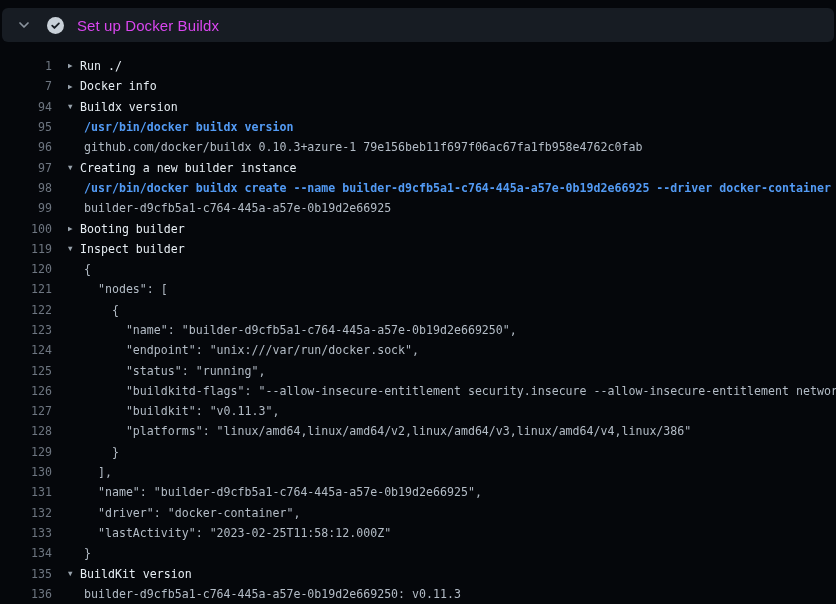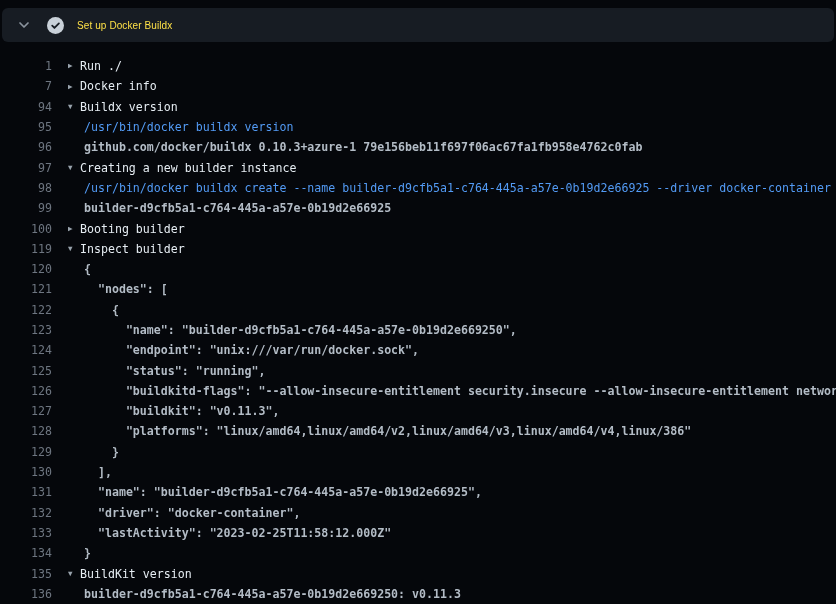--- a/index.html
+++ b/index.html
@@ -15,22 +15,22 @@
     background: #171c23;
     border-radius: 6px;
     display: flex;
     align-items: center;
     padding: 0 14px;
     cursor: pointer;
   }
   .step-header .chev { display: flex; align-items: center; margin-right: 15px; }
   .step-header .status { display: flex; align-items: center; margin-right: 13px; }
   .step-title {
-    color: #fde047;
-    font-size: 10px;
+    color: #d946ef;
+    font-size: 15px;
     font-weight: 400;
     letter-spacing: 0.1px;
   }
   .log {
     padding-top: 14px;
     font-family: "DejaVu Sans Mono", "Liberation Mono", monospace;
     font-size: 11.6px;
     white-space: pre;
     overflow: hidden;
   }
@@ -49,22 +49,22 @@
   .content { margin-left: 16px; display: flex; align-items: center; }
   .content.group { cursor: pointer; }
   .arrow {
     display: inline-block;
     width: 12px;
     font-size: 7.5px;
     color: #99a3ad;
     line-height: 1;
   }
   .gtitle { color: #e6edf3; text-align: center; }
-  .text-line { padding-left: 16px; font-weight: bold; }
-  .text-line.cmd { color: #539bf5; font-weight: normal; }
+  .text-line { padding-left: 16px; }
+  .text-line.cmd { color: #539bf5; font-weight: bold; }
   .text-line.out { color: #b3bcc6; }
 </style>
 </head>
 <body>
 
 <div class="step-header">
   <span class="chev">
     <svg width="16" height="16" viewBox="0 0 16 16">
       <path d="M4 6 L8 10 L12 6" fill="none" stroke="#8b949e" stroke-width="1.7" stroke-linecap="round" stroke-linejoin="round"></path>
     </svg>

